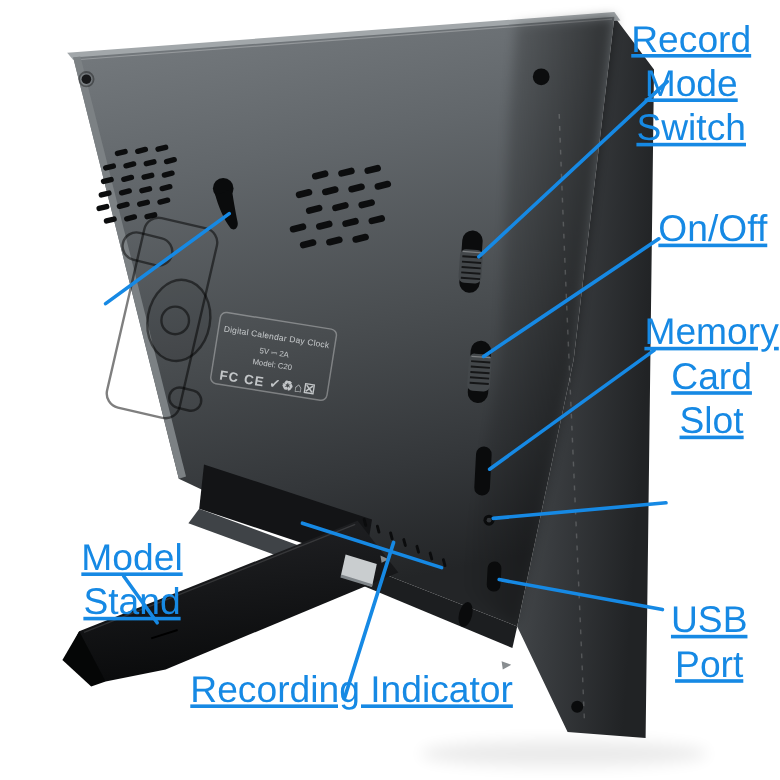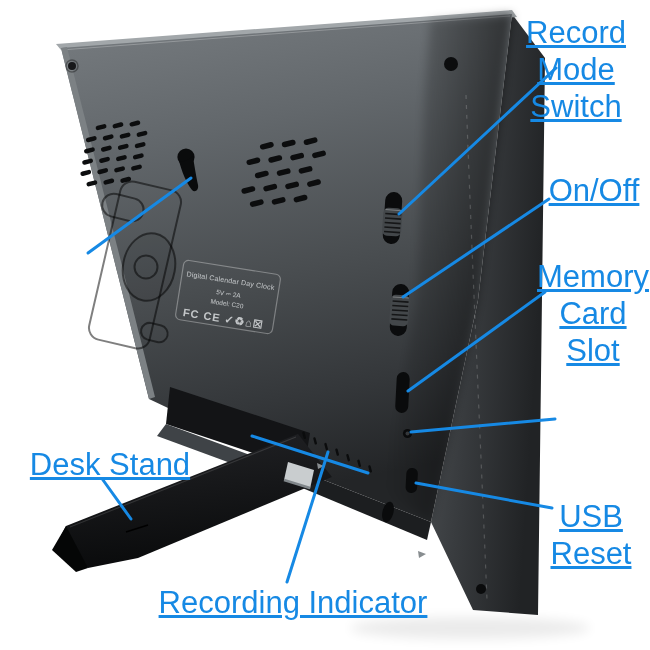--- a/index.html
+++ b/index.html
@@ -217,17 +217,17 @@
 </svg>
 
 <div class="callout" style="left:503px;top:14px;width:146px">Record
 Mode
 Switch</div>
 <div class="callout" style="left:538px;top:172px;width:112px">On/Off</div>
 <div class="callout" style="left:536px;top:258px;width:114px">Memory
 Card
 Slot</div>
 <div class="callout" style="left:546px;top:498px;width:90px">USB
-Reset</div>
-<div class="callout" style="left:146px;top:584px;width:294px">Recording Indicator</div>
-<div class="callout" style="left:26px;top:446px;width:168px">Desk Stand</div>
+Port</div>
+<div class="callout" style="left:146px;top:556px;width:294px">Recording Indicator</div>
+<div class="callout" style="left:26px;top:446px;width:168px">Model Stand</div>
 
 </div>
 
 </body></html>

